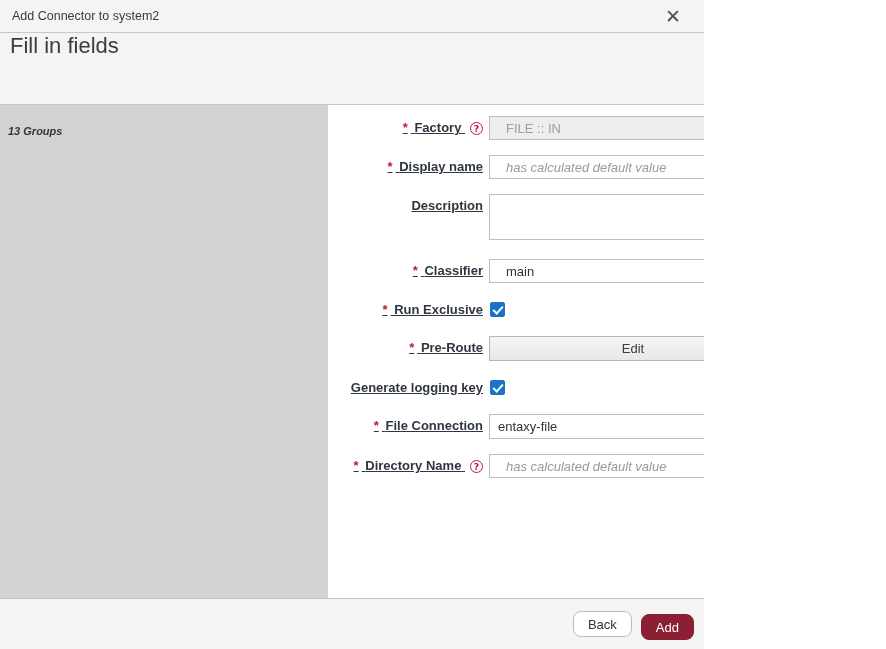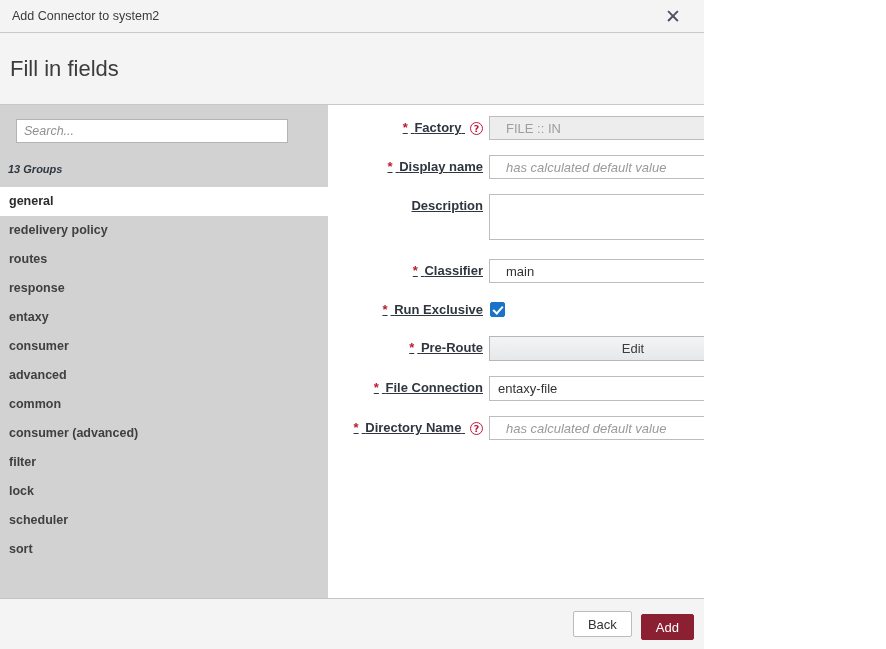--- a/index.html
+++ b/index.html
@@ -49,21 +49,21 @@
     font-family: "DejaVu Sans", sans-serif;
     margin-right: 6px;
   }
 
   
   .wizard-head {
     flex: 0 0 72px;
     background: #f4f4f4;
     border-bottom: 1px solid #c8c8c8;
     display: flex;
-    align-items: center;
+    align-items: flex-start;
     padding-left: 10px;
   }
   .wizard-title {
     font-size: 22px;
     color: #3c3c3c;
     font-weight: normal;
   }
 
   
   .body-area {
@@ -278,21 +278,21 @@
     justify-content: flex-end;
     padding-right: 10px;
     gap: 9px;
   }
   .btn {
     font-family: "Liberation Sans", sans-serif;
     font-size: 13px;
     cursor: pointer;
     height: 26px;
     padding: 0 14px;
-    border-radius: 2px;
+    border-radius: 8px;
   }
   .btn-secondary {
     background: #ffffff;
     border: 1px solid #bcbcbc;
     color: #333333;
   }
   .btn-primary {
     background: #8b2033;
     border: 1px solid #8b2033;
     color: #ffffff;
@@ -309,39 +309,21 @@
     <span class="close-btn">✕</span>
   </div>
 
   <div class="wizard-head">
     <span class="wizard-title">Fill in fields</span>
   </div>
 
   <div class="body-area">
 
     <div class="sidebar">
-      <div class="search-wrap">
-        <input class="search-input" type="text" placeholder="Search..." style="">
-      </div>
       <div class="groups-count">13 Groups</div>
-      <ul class="group-list">
-        <li class="group-item selected">general</li>
-        <li class="group-item">redelivery policy</li>
-        <li class="group-item">routes</li>
-        <li class="group-item">response</li>
-        <li class="group-item">entaxy</li>
-        <li class="group-item">consumer</li>
-        <li class="group-item">advanced</li>
-        <li class="group-item">common</li>
-        <li class="group-item">consumer (advanced)</li>
-        <li class="group-item">filter</li>
-        <li class="group-item">lock</li>
-        <li class="group-item">scheduler</li>
-        <li class="group-item">sort</li>
-      </ul>
     </div>
 
     <div class="form-area">
 
       <div class="form-row">
         <div class="form-label">
           <span class="req">*</span>
           <span>Factory</span>
           <span class="help-icon">?</span>
         </div>
@@ -392,20 +374,28 @@
       <div class="form-row">
         <div class="form-label">
           <span class="req">*</span>
           <span>Pre-Route</span>
         </div>
         <div class="form-control">
           <button class="edit-btn">Edit</button>
         </div>
       </div>
 
+      <div class="form-row">
+        <div class="form-label">
+          <span>Generate logging key</span>
+        </div>
+        <div class="form-control">
+          <input class="cbx" type="checkbox" checked="" style="">
+        </div>
+      </div>
 
       <div class="form-row">
         <div class="form-label">
           <span class="req">*</span>
           <span>File Connection</span>
         </div>
         <div class="form-control">
           <div class="sel-wrap">
             <select class="sel">
               <option>entaxy-file</option>

